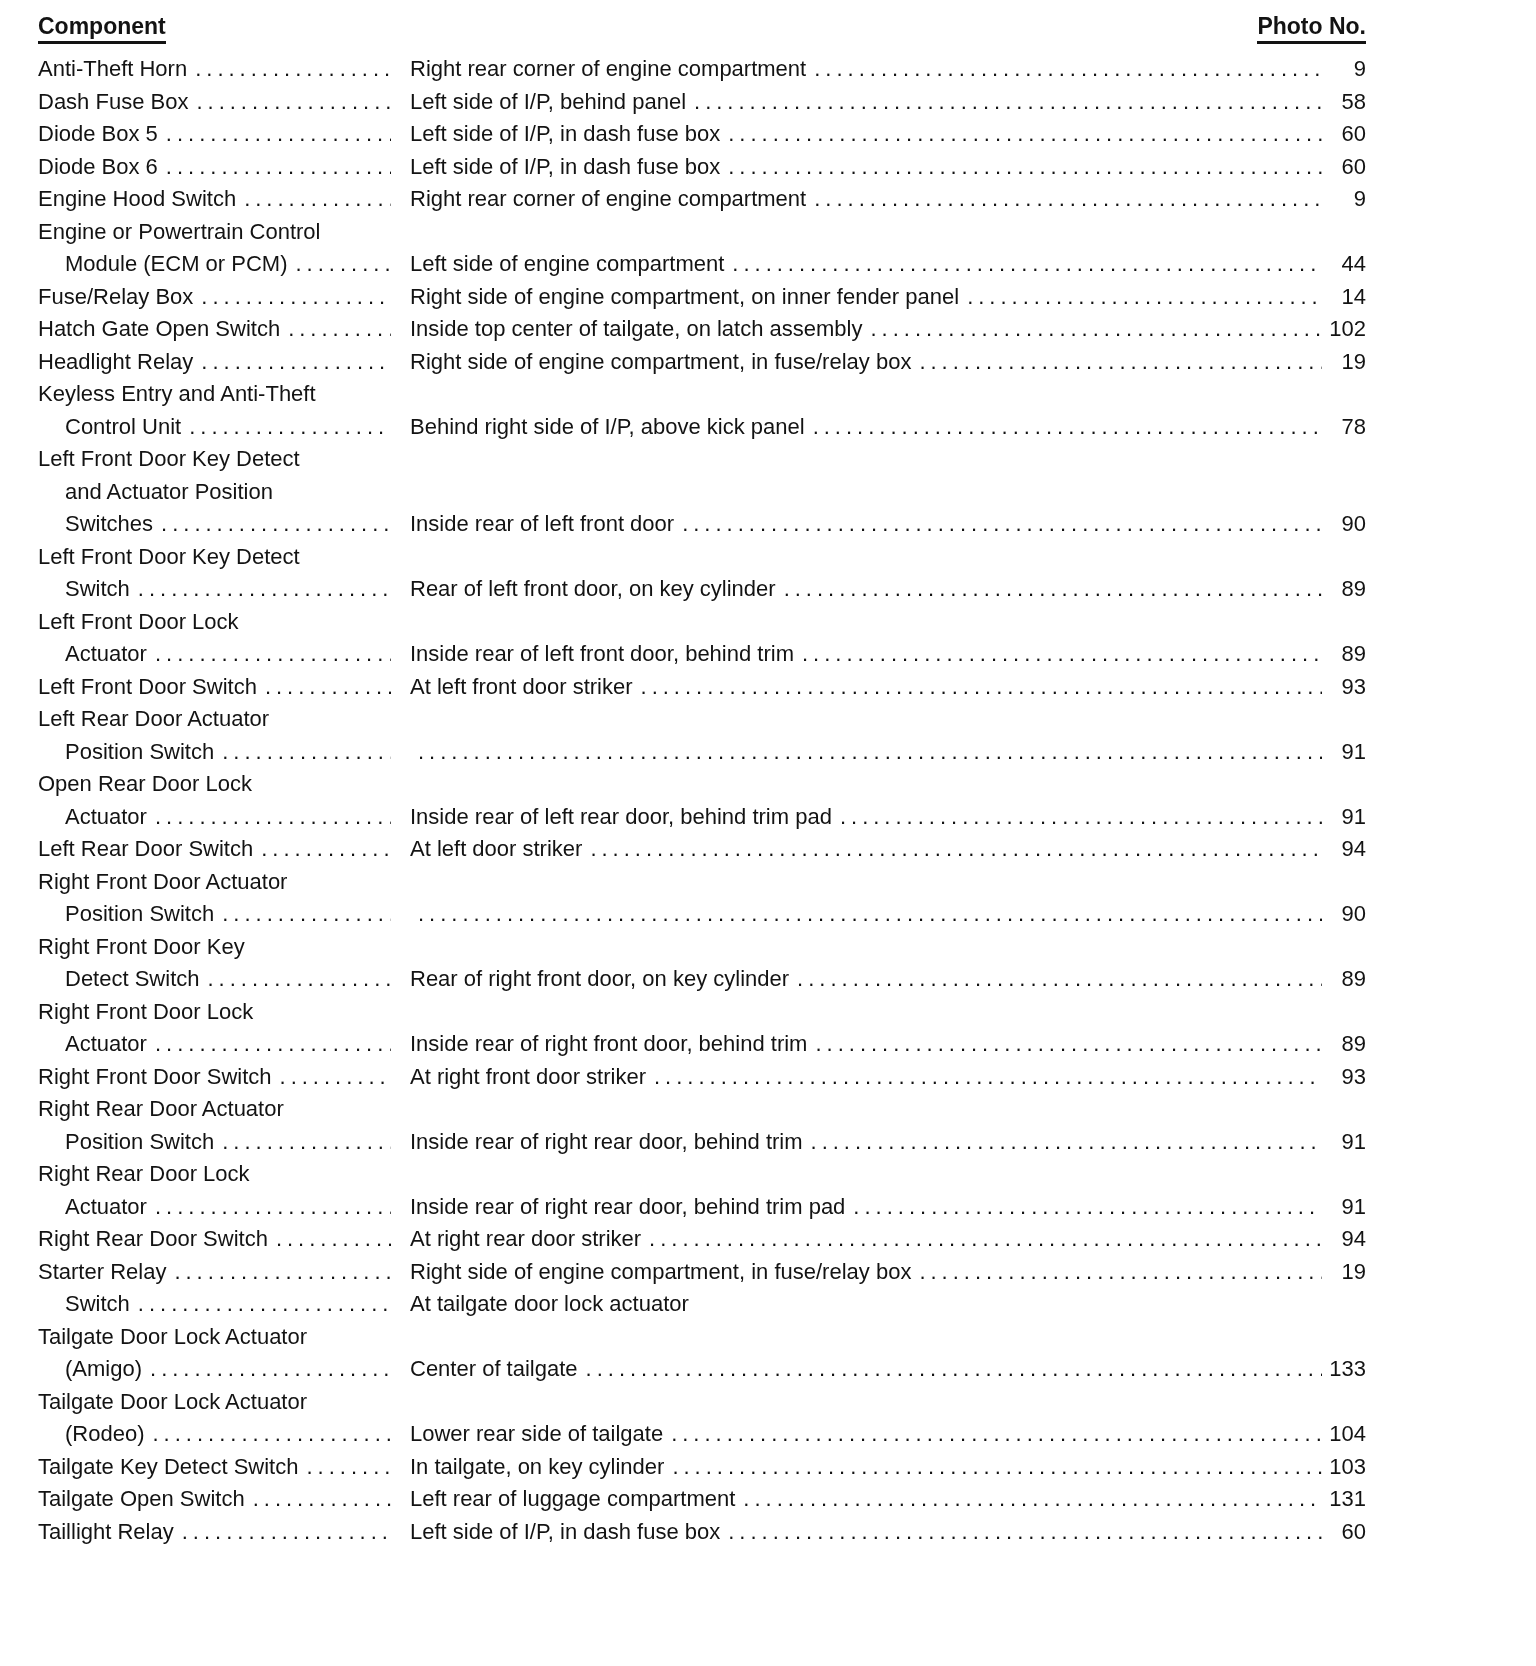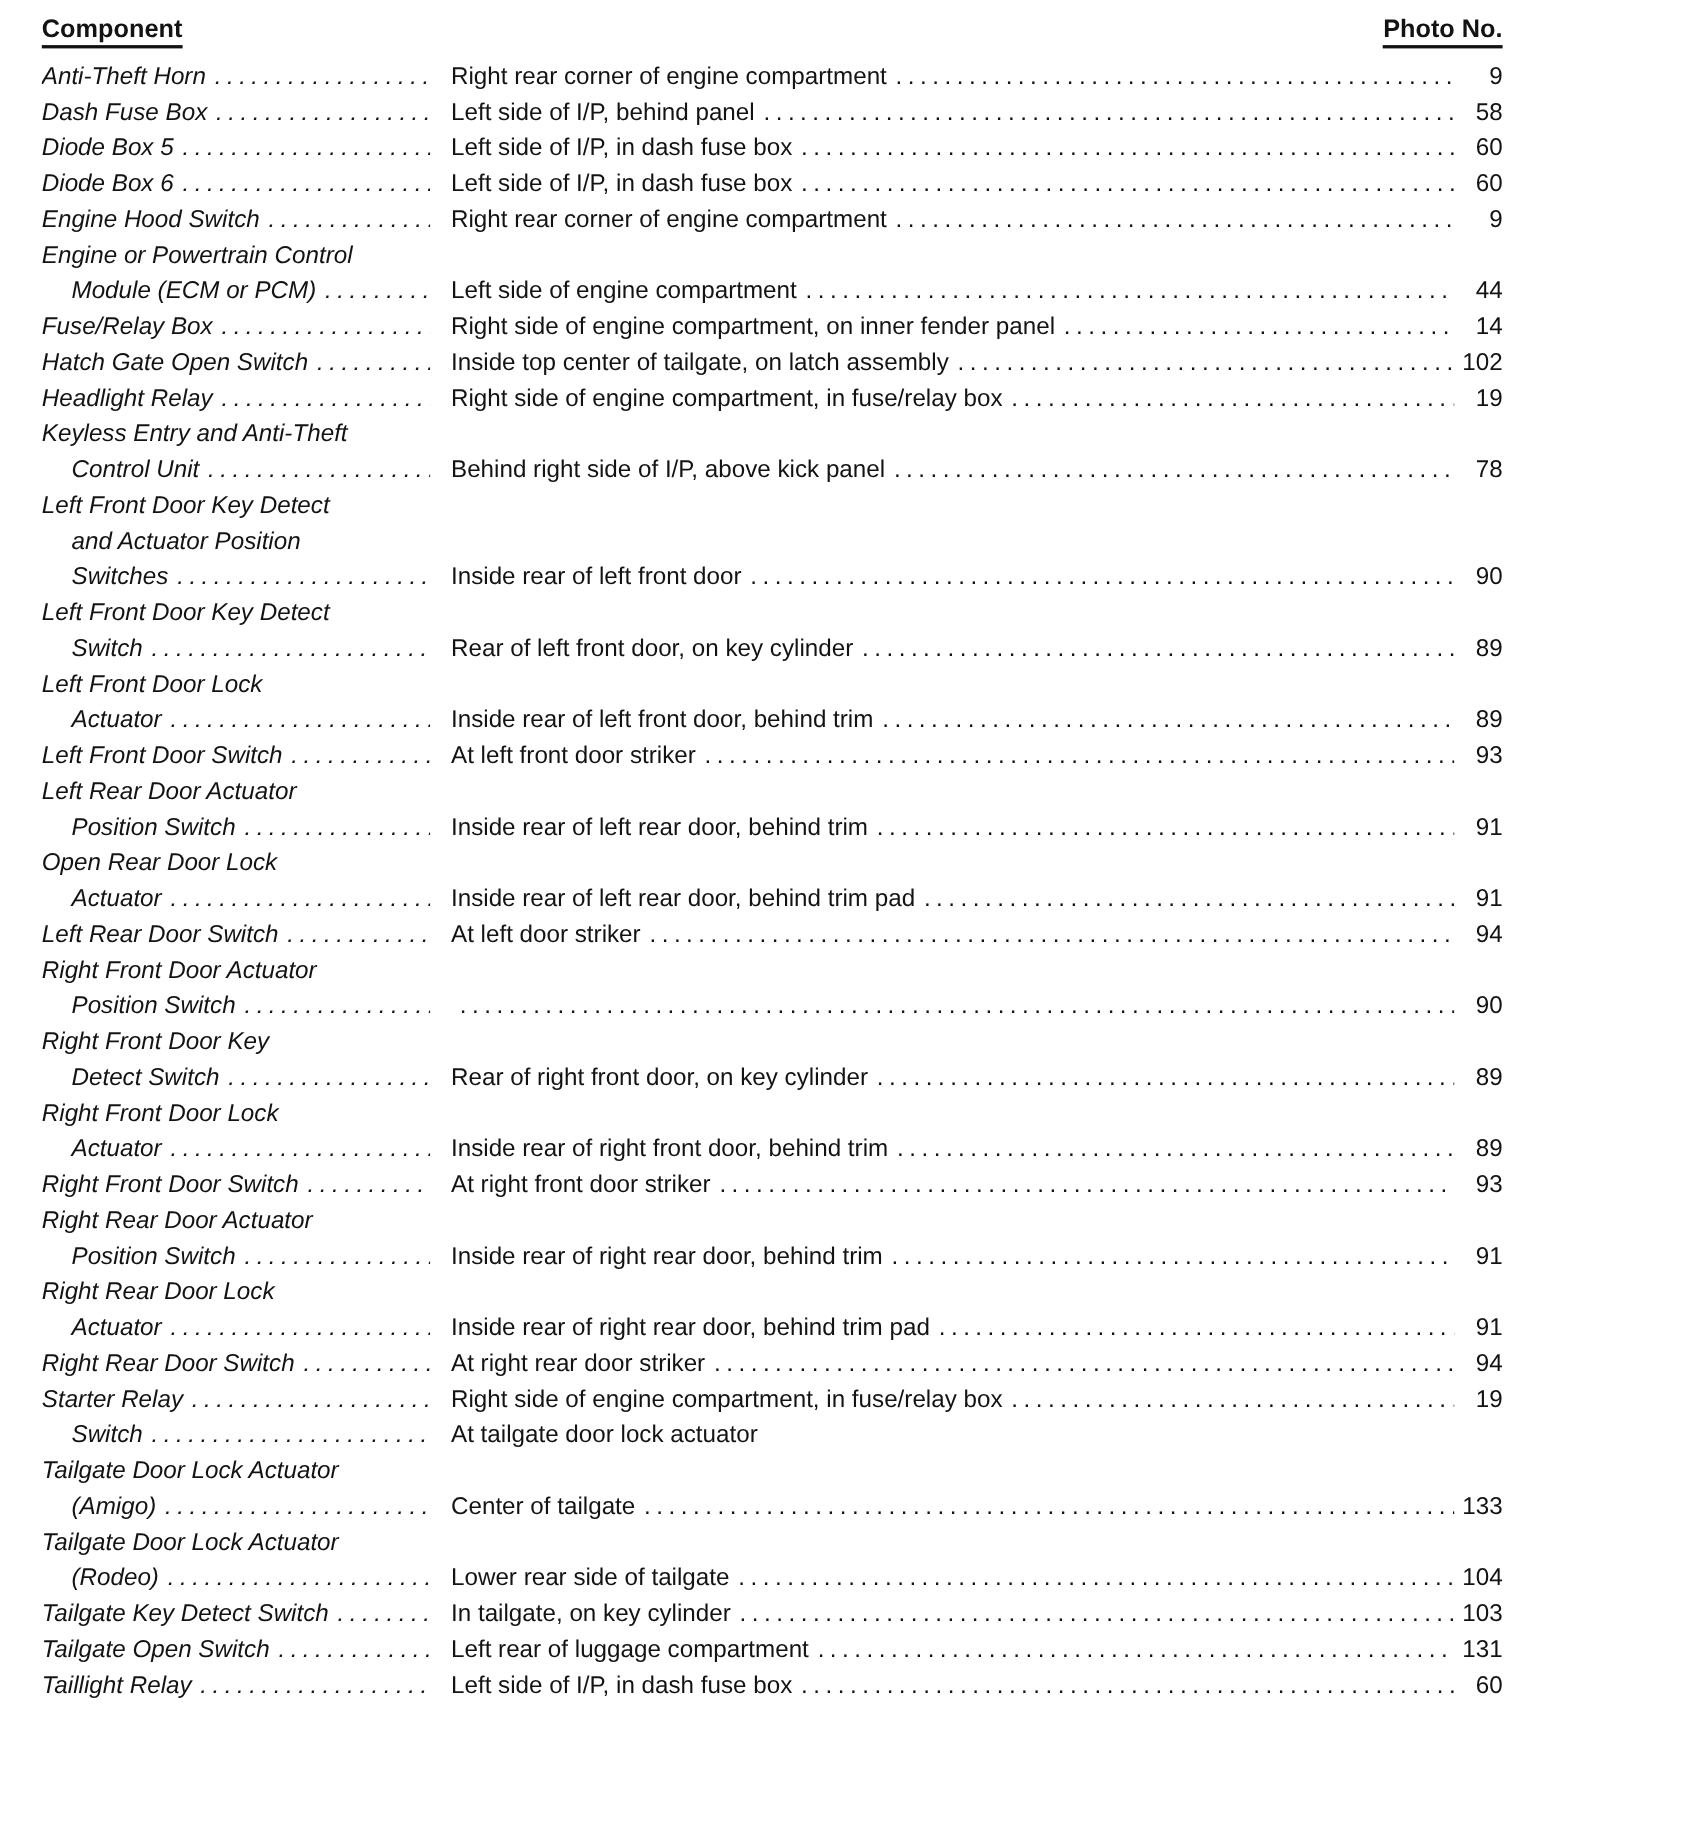--- a/index.html
+++ b/index.html
@@ -34,21 +34,20 @@
     line-height: 32.5px;
     white-space: nowrap;
   }
   .comp-cell {
     flex: 0 0 372px;
     width: 372px;
     display: flex;
     align-items: baseline;
     overflow: hidden;
     padding-right: 19px;
-    font-style: italic;
   }
   .comp-cell.indent { padding-left: 27px; }
   .comp-text { white-space: nowrap; }
   .loc-cell {
     flex: 1 1 auto;
     display: flex;
     align-items: center;
     overflow: hidden;
     min-width: 0;
   }
@@ -295,21 +294,20 @@
           <div class="comp-cell">
             <span class="comp-text">Left Rear Door Actuator</span>
           </div>
         </div>
         <div class="line">
           <div class="comp-cell indent">
             <span class="comp-text">Position Switch</span>
             <span class="leader">............................................................................................................................................................................................................................................................................................................</span>
           </div>
           <div class="loc-cell">
-            <span class="loc-text">Inside rear of left rear door, behind trim</span>
             <span class="leader">............................................................................................................................................................................................................................................................................................................</span>
             <span class="photo">91</span>
           </div>
         </div>
       </div>
       <div class="entry">
         <div class="line">
           <div class="comp-cell">
             <span class="comp-text">Open Rear Door Lock</span>
           </div>

